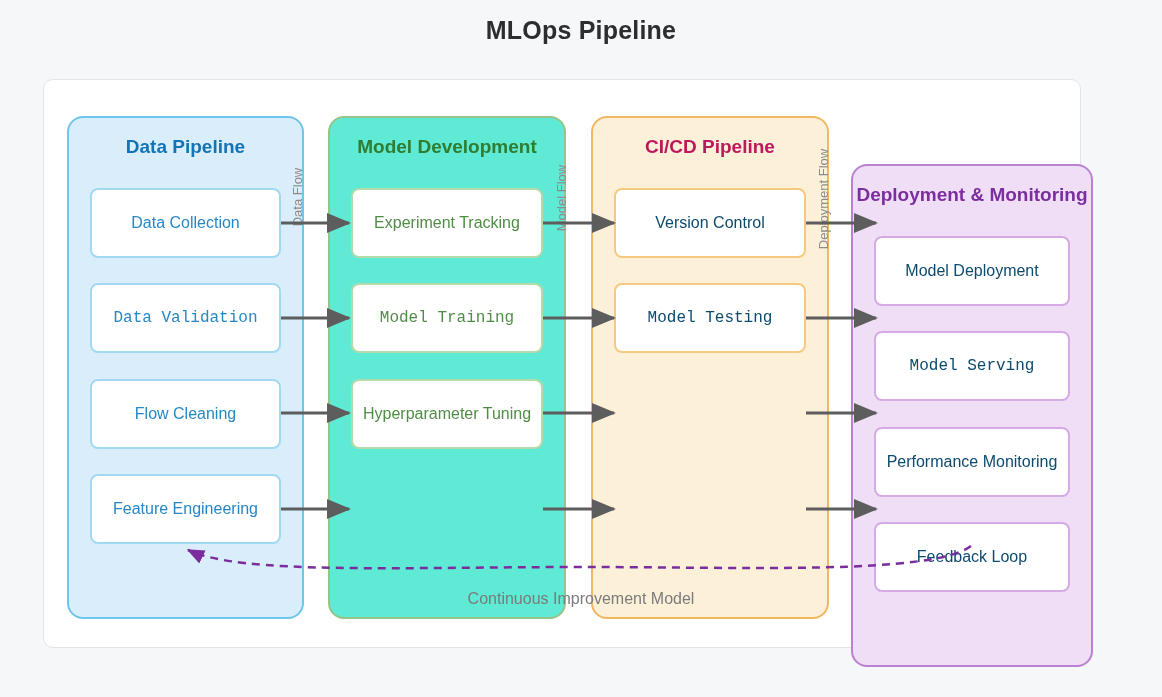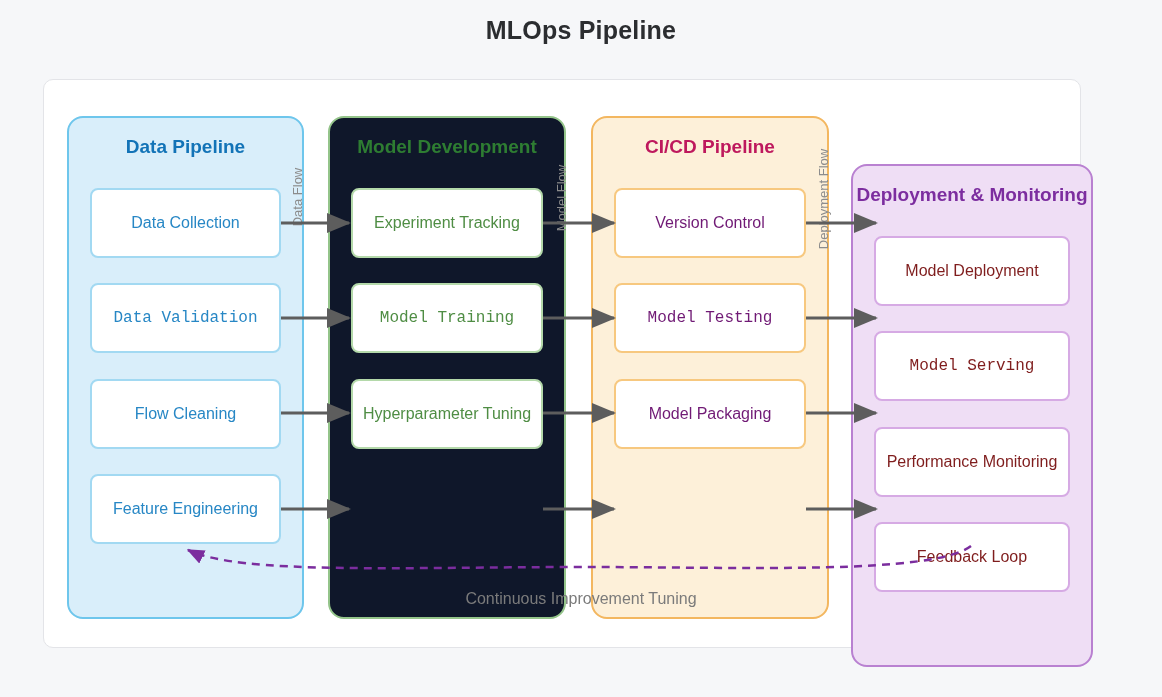--- a/index.html
+++ b/index.html
@@ -23,40 +23,40 @@
   .col{
     position:absolute;top:36px;height:503px;
     border-radius:16px;box-sizing:border-box;border:2px solid;
   }
   .col h2{
     margin:18px 0 0 0;text-align:center;font-size:19px;font-weight:bold;
     white-space:nowrap;overflow:visible;
   }
   .col-blue  {left:23px; width:237px;background:#d9eefa;border-color:#6ec6ec;}
   .col-blue h2{color:#1273b7;}
-  .col-green {left:284px;width:238px;background:#0f172a;border-color:#94c48a;}
+  .col-green {left:284px;width:238px;background:#5eead4;border-color:#94c48a;}
   .col-green h2{color:#2e7d32;}
   .col-orange{left:547px;width:238px;background:#fdf0d9;border-color:#f3b760;}
   .col-orange h2{color:#be185d;}
   .col-purple{left:807px;width:242px;background:#efdef5;border-color:#b981d1;margin-top:48px;}
   .col-purple h2{color:#7c2d9f;}
   .node{
     position:absolute;left:21px;width:calc(100% - 42px);height:70px;
     background:#ffffff;border:2px solid;border-radius:8px;
     display:flex;align-items:center;justify-content:center;
     font-size:16px;box-sizing:border-box;white-space:nowrap;
   }
   .node:nth-of-type(1){top:70px;}
   .node:nth-of-type(2){top:165px;font-family:Liberation Mono, monospace;}
   .node:nth-of-type(3){top:261px;}
   .node:nth-of-type(4){top:356px;}
   .col-blue   .node{border-color:#a2d9f2;color:#2787c5;}
   .col-green  .node{border-color:#b4d9aa;color:#4f8d44;}
-  .col-orange .node{border-color:#f7c87f;color:#701a75;}
-  .col-purple .node{border-color:#d6aae4;color:#7f1d1d;}
+  .col-orange .node{border-color:#f7c87f;color:#0c4a6e;}
+  .col-purple .node{border-color:#d6aae4;color:#0c4a6e;}
   .flow-label{
     position:absolute;color:#8c8c8c;font-size:13px;white-space:nowrap;
     transform:translate(-50%,-50%) rotate(-90deg);
     z-index:3;
   }
   .flow-label.f1{left:253px;top:117px;}
   .flow-label.f2{left:517px;top:118px;}
   .flow-label.f3{left:779px;top:119px;}
   .cycle-label{
     position:absolute;left:0;top:510px;width:1074px;text-align:center;
@@ -86,36 +86,35 @@
     <h2>Model Development</h2>
     <div class="node">Experiment Tracking</div>
     <div class="node">Model Training</div>
     <div class="node">Hyperparameter Tuning</div>
   </section>
 
   <section class="col col-orange">
     <h2>CI/CD Pipeline</h2>
     <div class="node">Version Control</div>
     <div class="node">Model Testing</div>
-    <div class="node">Model Packaging</div>
   </section>
 
   <section class="col col-purple">
     <h2>Deployment &amp; Monitoring</h2>
     <div class="node">Model Deployment</div>
     <div class="node">Model Serving</div>
     <div class="node">Performance Monitoring</div>
     <div class="node">Feedback Loop</div>
   </section>
 
   <div class="flow-label f1">Data Flow</div>
   <div class="flow-label f2">Model Flow</div>
   <div class="flow-label f3">Deployment Flow</div>
 
-  <div class="cycle-label">Continuous Improvement Tuning</div>
+  <div class="cycle-label">Continuous Improvement Model</div>
 
   <svg class="overlay" viewBox="0 0 1074 569" xmlns="http://www.w3.org/2000/svg">
     <defs>
       <marker id="ah-gray" viewBox="0 0 12 10" refX="11" refY="5" markerWidth="8" markerHeight="7" orient="auto-start-reverse">
         <path d="M0,0 L12,5 L0,10 z" fill="#5d5d5d"></path>
       </marker>
       <marker id="ah-purple" viewBox="0 0 12 10" refX="11" refY="5" markerWidth="7" markerHeight="6" orient="auto-start-reverse">
         <path d="M0,0 L12,5 L0,10 z" fill="#7b2d9e"></path>
       </marker>
     </defs>

